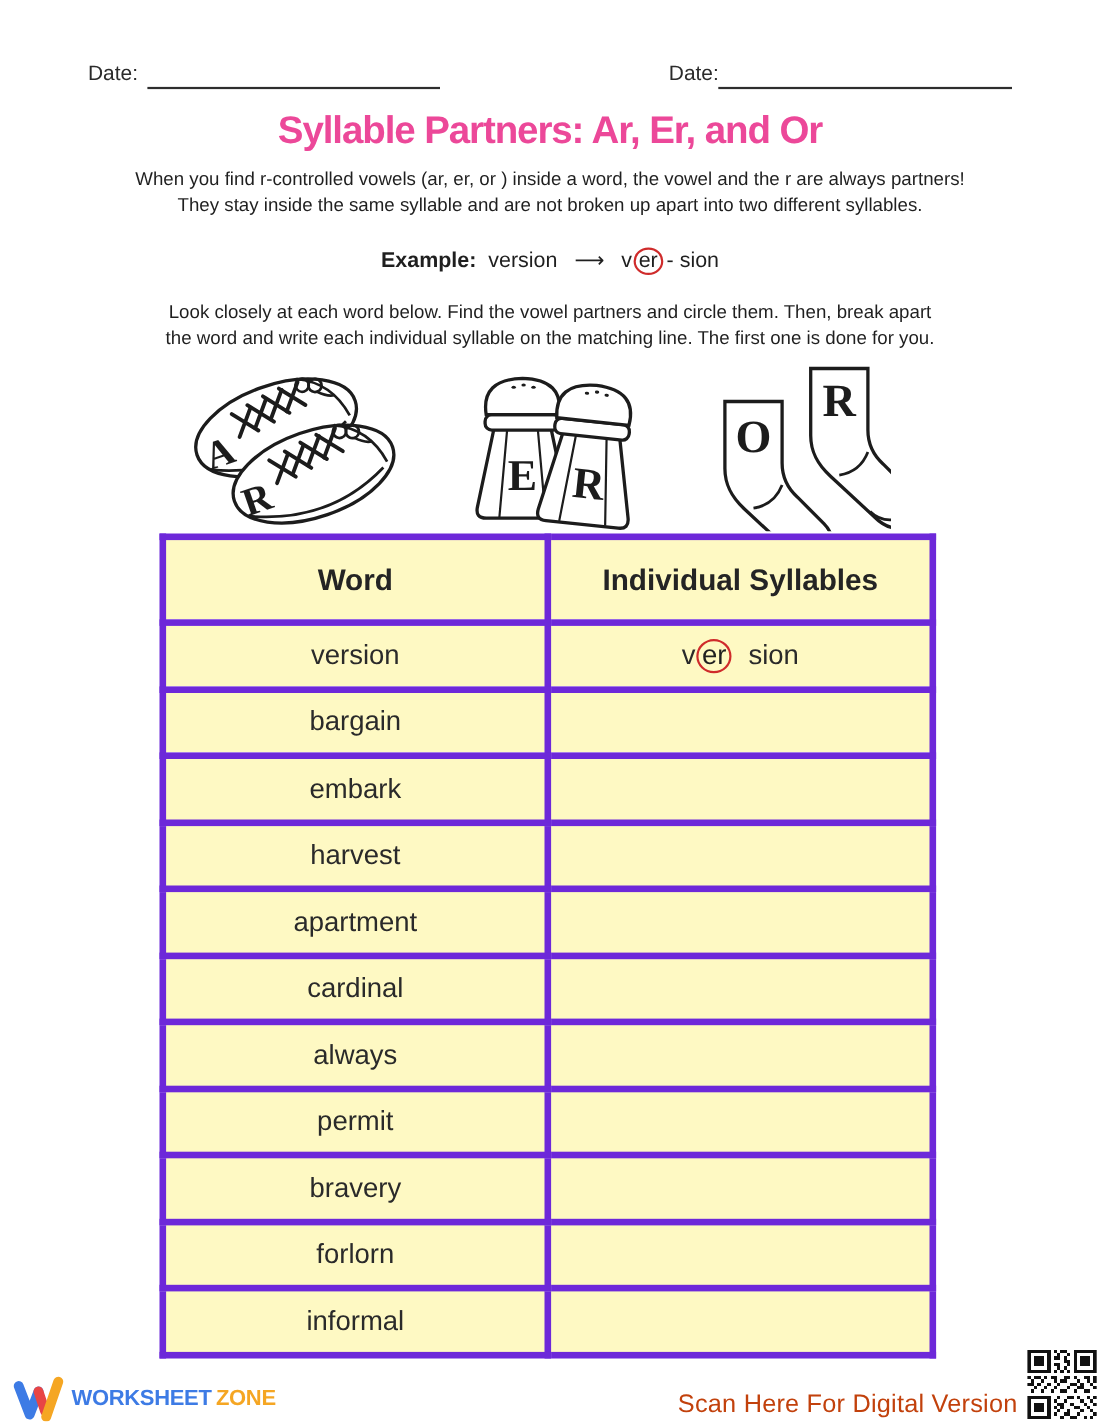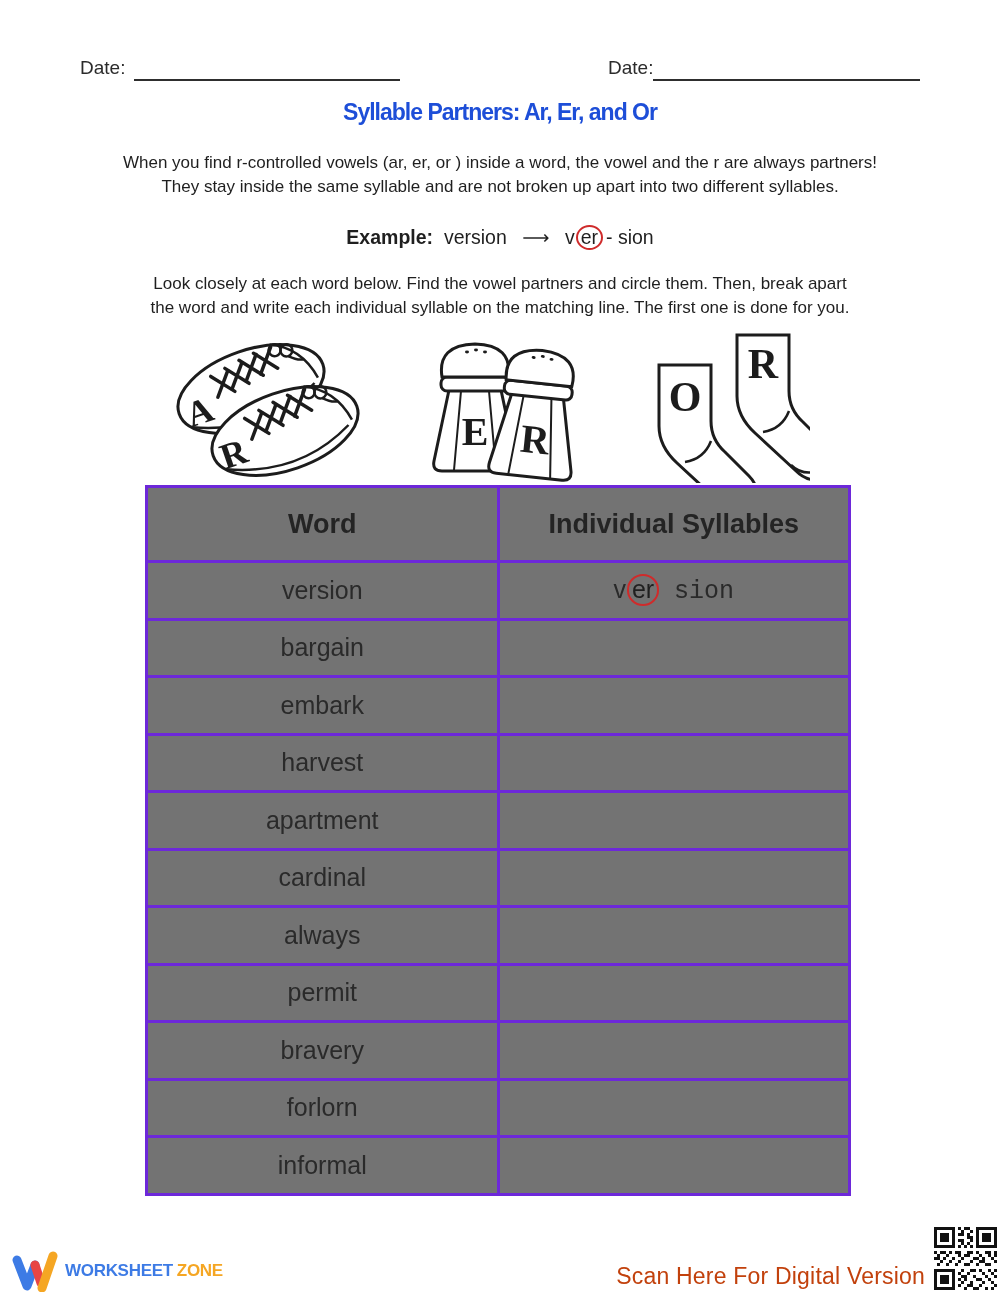--- a/index.html
+++ b/index.html
@@ -6,21 +6,21 @@
   .page{
     position:relative;width:1000px;height:1294px;background:#ffffff;
     font-family:"Liberation Sans",sans-serif;color:#242424;overflow:hidden;
   }
   
   .field-label{position:absolute;font-size:19px;color:#2b2b2b;}
   .write-line{position:absolute;border-bottom:2.5px solid #2e2e2e;height:20px;}
   
   .title{
     position:absolute;top:99px;left:0;width:100%;text-align:center;
-    font-size:23px;font-weight:700;letter-spacing:-1px;color:#1d4ed8;
+    font-size:35px;font-weight:700;letter-spacing:-1px;color:#ec4899;
   }
   
   .intro{position:absolute;top:151px;left:0;width:100%;text-align:center;
     font-size:17px;line-height:24px;color:#1f1f1f;}
   .instructions{position:absolute;top:272px;left:0;width:100%;text-align:center;
     font-size:17px;line-height:24px;color:#1f1f1f;}
   
   .example{position:absolute;top:225px;left:0;width:100%;text-align:center;
     font-size:19.5px;color:#1f1f1f;}
   .example b{font-weight:700;}
@@ -31,30 +31,30 @@
   }
   .syl-suffix{margin-left:2px;}
   
   .illus{position:absolute;}
   
   table.word-table{
     position:absolute;left:145px;top:485px;width:706px;
     border-collapse:collapse;table-layout:fixed;
   }
   table.word-table th,table.word-table td{
-    border:3px solid #6d28d9;text-align:center;vertical-align:middle;
-    background:#737373;overflow:hidden;margin-top:10px;
+    border:6px solid #6d28d9;text-align:center;vertical-align:middle;
+    background:#fef9c3;overflow:hidden;margin-top:10px;
   }
   table.word-table th{height:70px;font-size:27px;font-weight:700;color:#242424;}
   table.word-table td{height:52.5px;font-size:25px;color:#2a2a2a;}
   td[data-name="syllables-cell"] .circled{font-size:25px;}
-  td[data-name="syllables-cell"] .gap{margin-left:14px;font-family:Liberation Mono, monospace;}
+  td[data-name="syllables-cell"] .gap{margin-left:14px;}
   
   .logo-wrap{position:absolute;left:12px;top:1250px;display:flex;align-items:center;}
-  .logo-text{font-size:17px;font-weight:700;letter-spacing:-0.3px;margin-left:7px;}
+  .logo-text{font-size:20px;font-weight:700;letter-spacing:-0.3px;margin-left:7px;}
   .logo-text .w1{color:#3d7be5;}
   .logo-text .w2{color:#f5a623;margin-left:4px;}
   .scan-text{position:absolute;left:0;width:925px;text-align:right;top:1263px;
     font-size:23px;color:#c2410c;letter-spacing:0.2px;}
   .qr{position:absolute;left:934px;top:1227px;}
 </style>
 </head>
 <body>
 
 <div class="page" data-name="worksheet-page">

